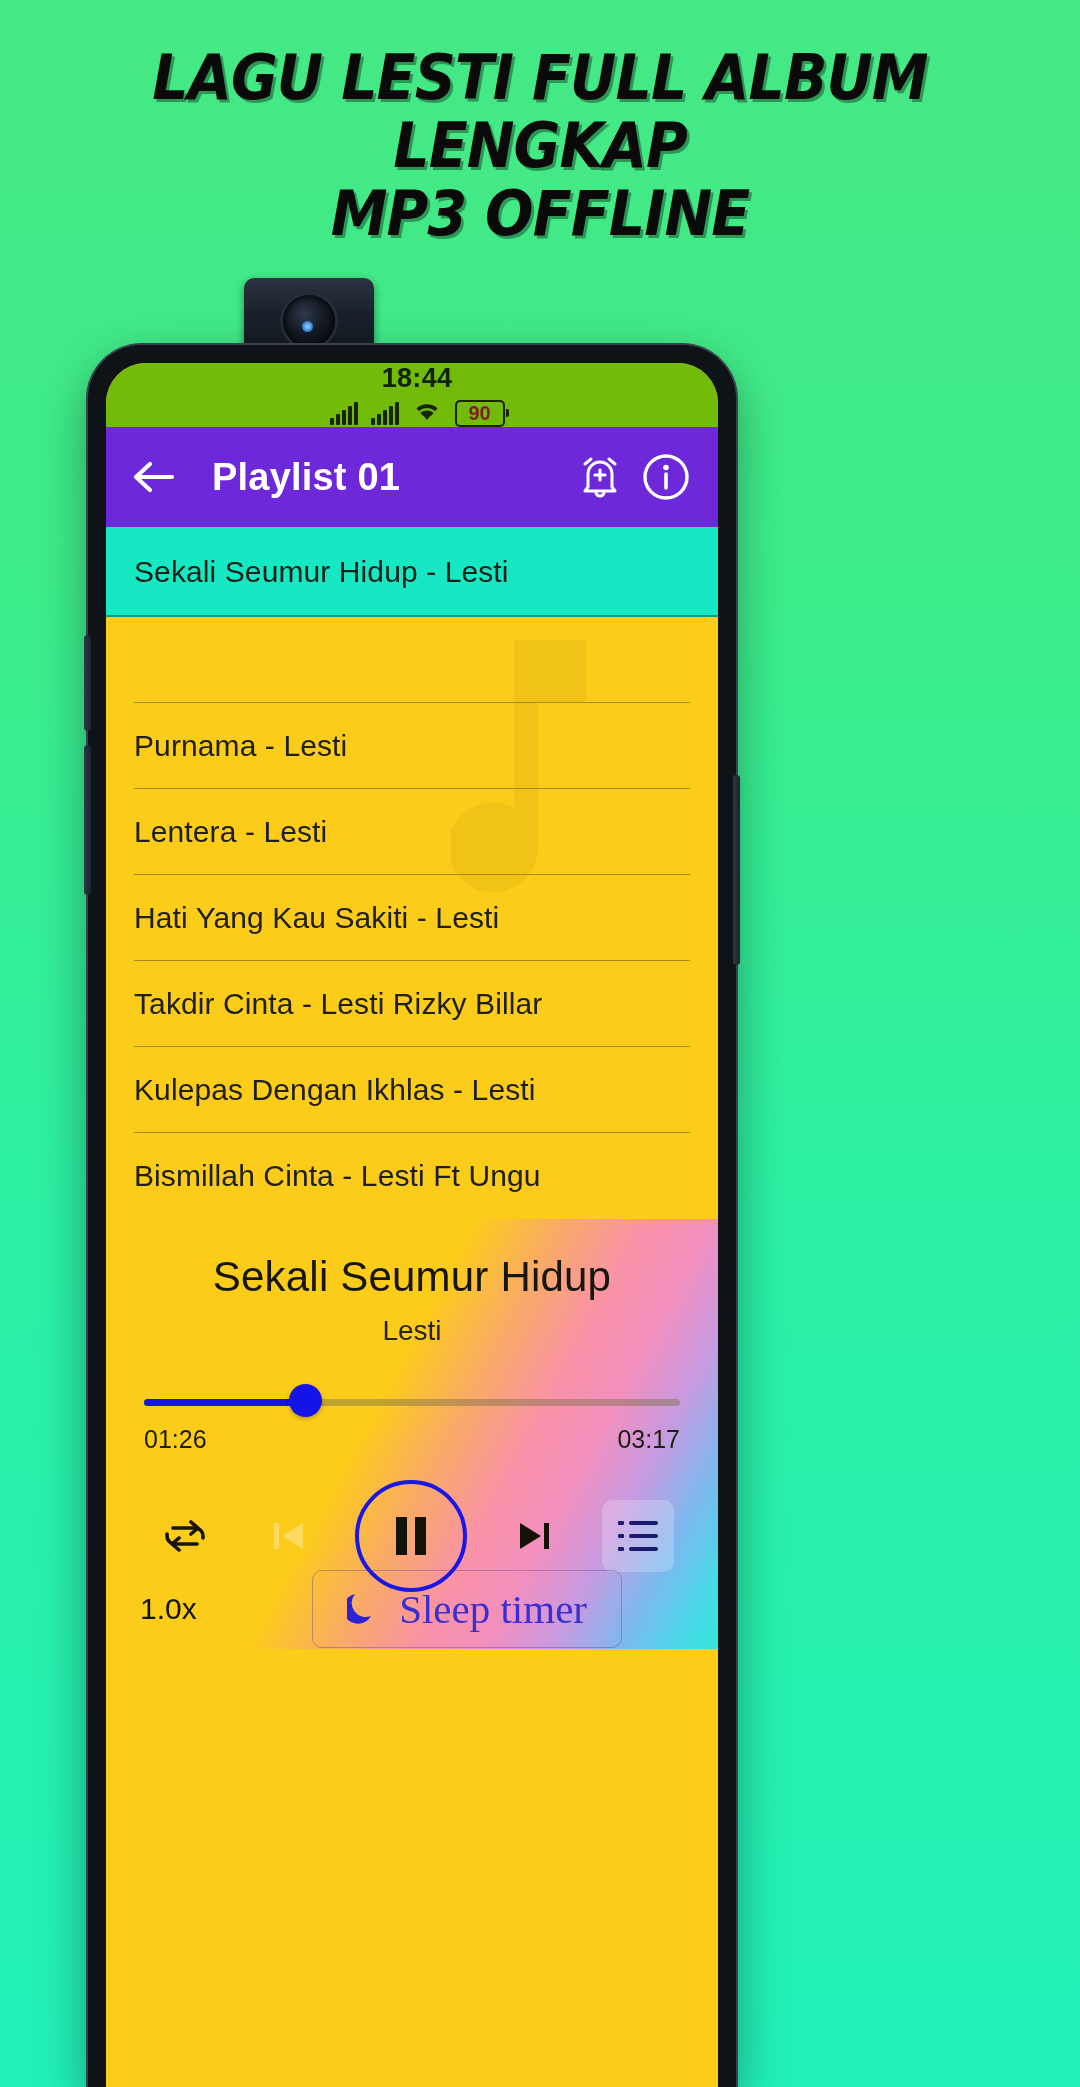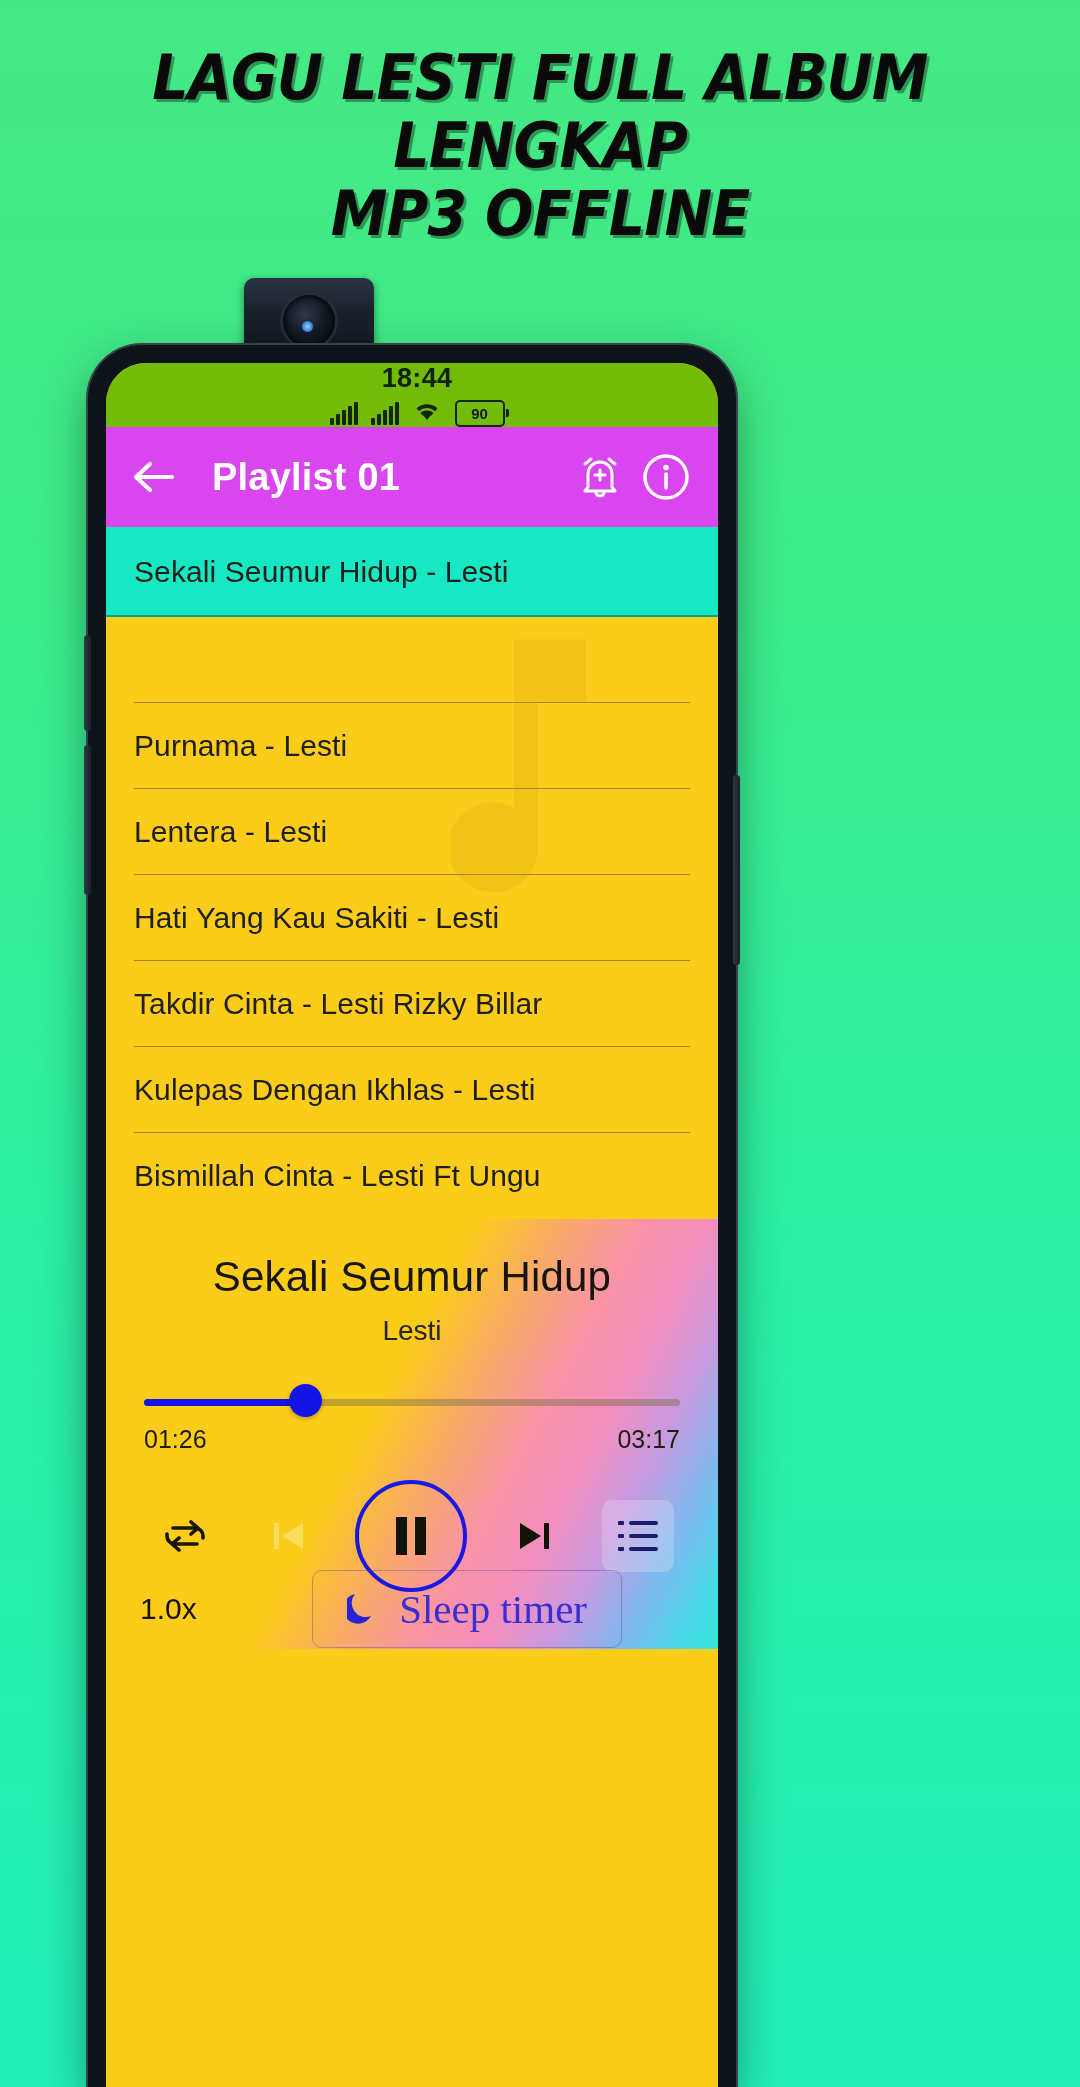--- a/index.html
+++ b/index.html
@@ -73,24 +73,24 @@
   .sig i{display:block;width:4px;background:#15260b;border-radius:1px;}
   .sig i:nth-child(1){height:7px;} .sig i:nth-child(2){height:11px;}
   .sig i:nth-child(3){height:15px;} .sig i:nth-child(4){height:19px;}
   .sig i:nth-child(5){height:23px;}
   .batt{
     width:46px;height:23px;border:2.5px solid #15260b;border-radius:5px;
     position:relative;display:flex;align-items:center;justify-content:center;
   }
   .batt:after{content:"";position:absolute;right:-6px;top:7px;width:3px;height:8px;
     background:#15260b;border-radius:0 2px 2px 0;}
-  .batt span{font-size:15px;font-weight:bold;color:#0f172a;}
+  .batt span{font-size:20px;font-weight:bold;color:#7f1d1d;}
   
   .appbar{
-    height:100px;background:#d946ef;
+    height:100px;background:#6d28d9;
     display:flex;align-items:center;padding:0 26px 0 22px;box-sizing:border-box;gap:0;
   }
   .appbar-title{
     color:#ffffff;font-size:38px;font-weight:bold;margin-left:32px;flex:1;
     letter-spacing:.2px;
   }
   .ic{width:52px;height:52px;display:flex;align-items:center;justify-content:center;}
   .ic svg{display:block;}
   .ic.spaced{margin-left:14px;}
   

